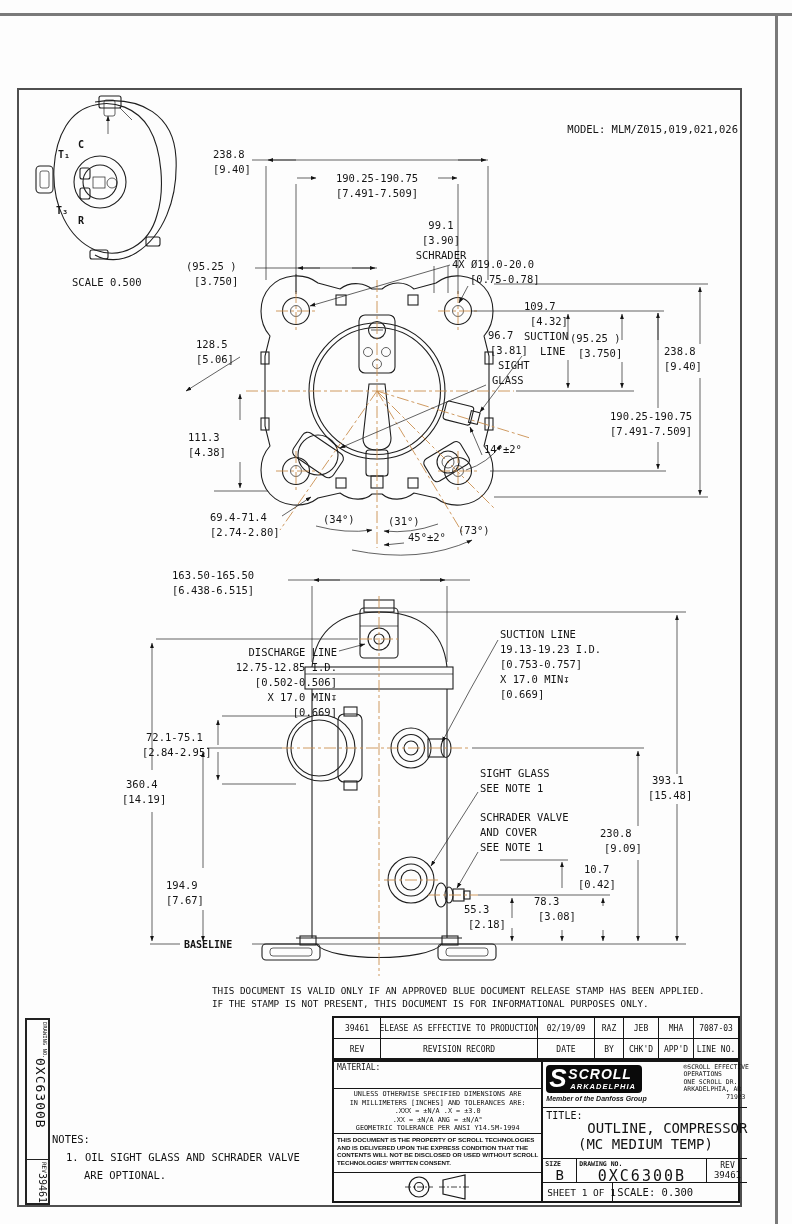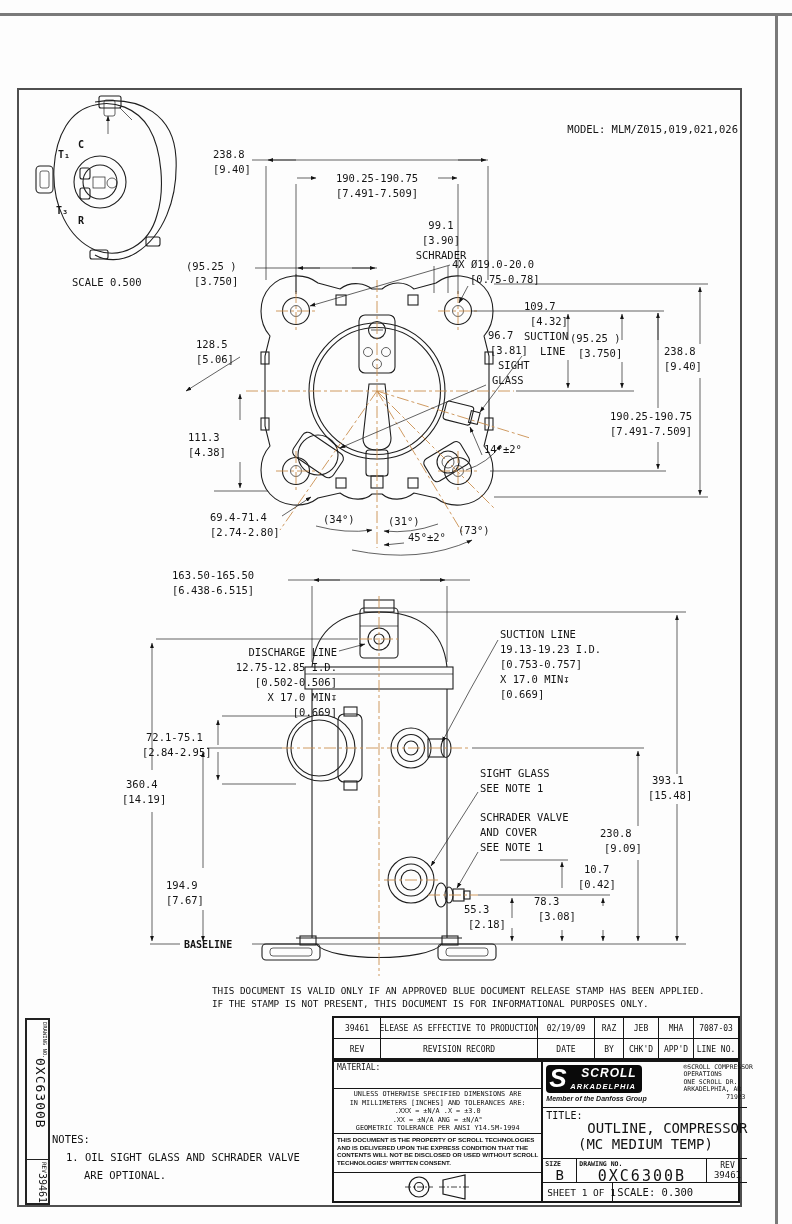--- a/index.html
+++ b/index.html
@@ -33,21 +33,21 @@
   #tol-box{height:45px;border-bottom:1px solid #161616;font-size:6.8px;line-height:8.6px;
            text-align:center;padding-top:1px;white-space:nowrap;}
   #prop-box{height:39px;border-bottom:1px solid #161616;font-family:"Liberation Sans",sans-serif;
             font-size:6.2px;font-weight:700;line-height:7.6px;padding:2px 3px;white-space:nowrap;}
   #proj-box{flex:1;display:flex;align-items:center;justify-content:center;}
   #logo-box{height:46px;border-bottom:1px solid #161616;position:relative;}
   #logo-black{position:absolute;left:3px;top:3px;width:96px;height:28px;background:#0a0a0a;
               border-radius:4px;color:#fff;font-style:italic;font-weight:700;
               font-family:"Liberation Sans",sans-serif;overflow:hidden;}
   #logo-s{position:absolute;left:3px;top:-2px;font-size:26px;}
-  #logo-word1{position:absolute;left:22px;top:1px;font-size:12px;letter-spacing:1px;margin-left:13px;}
+  #logo-word1{position:absolute;left:22px;top:1px;font-size:14px;letter-spacing:1px;}
   #logo-word2{position:absolute;left:24px;top:17px;font-size:7.5px;letter-spacing:1px;}
   #logo-tagline{position:absolute;left:3px;top:33px;font-family:"Liberation Sans",sans-serif;
                 font-style:italic;font-weight:700;font-size:7px;white-space:nowrap;}
   #address{position:absolute;right:2px;top:2px;width:62px;font-size:6.4px;line-height:7.4px;
            white-space:nowrap;}
   #title-box{height:51px;border-bottom:1px solid #161616;position:relative;}
   #title-label{position:absolute;left:3px;top:2px;font-size:10px;}
   .title-line{text-align:center;font-size:14px;white-space:nowrap;}
   #title-line1{margin-top:12px;padding-left:44px;} 
   #size-row{height:24px;border-bottom:1px solid #161616;display:flex;}
@@ -428,21 +428,21 @@
     </div>
     <div class="tb-right">
       <div class="box" id="logo-box">
         <div id="logo-black">
           <span id="logo-s">S</span>
           <span id="logo-word1">SCROLL</span>
           <span id="logo-word2">ARKADELPHIA</span>
         </div>
         <div id="logo-tagline">Member of the Danfoss Group</div>
         <div id="address">
-          <div><span>®</span><span>SCROLL COMPRESSOR</span></div>
+          <div><span>®</span><span>SCROLL EFFECTIVE</span></div>
           <div>OPERATIONS</div>
           <div>ONE SCROLL DR.</div>
           <div>ARKADELPHIA, AR</div>
           <div style="text-align:right">71923</div>
         </div>
       </div>
       <div class="box" id="title-box">
         <div id="title-label">TITLE:</div>
         <div class="title-line" id="title-line1">OUTLINE, COMPRESSOR</div>
         <div class="title-line">(MC MEDIUM TEMP)</div>

